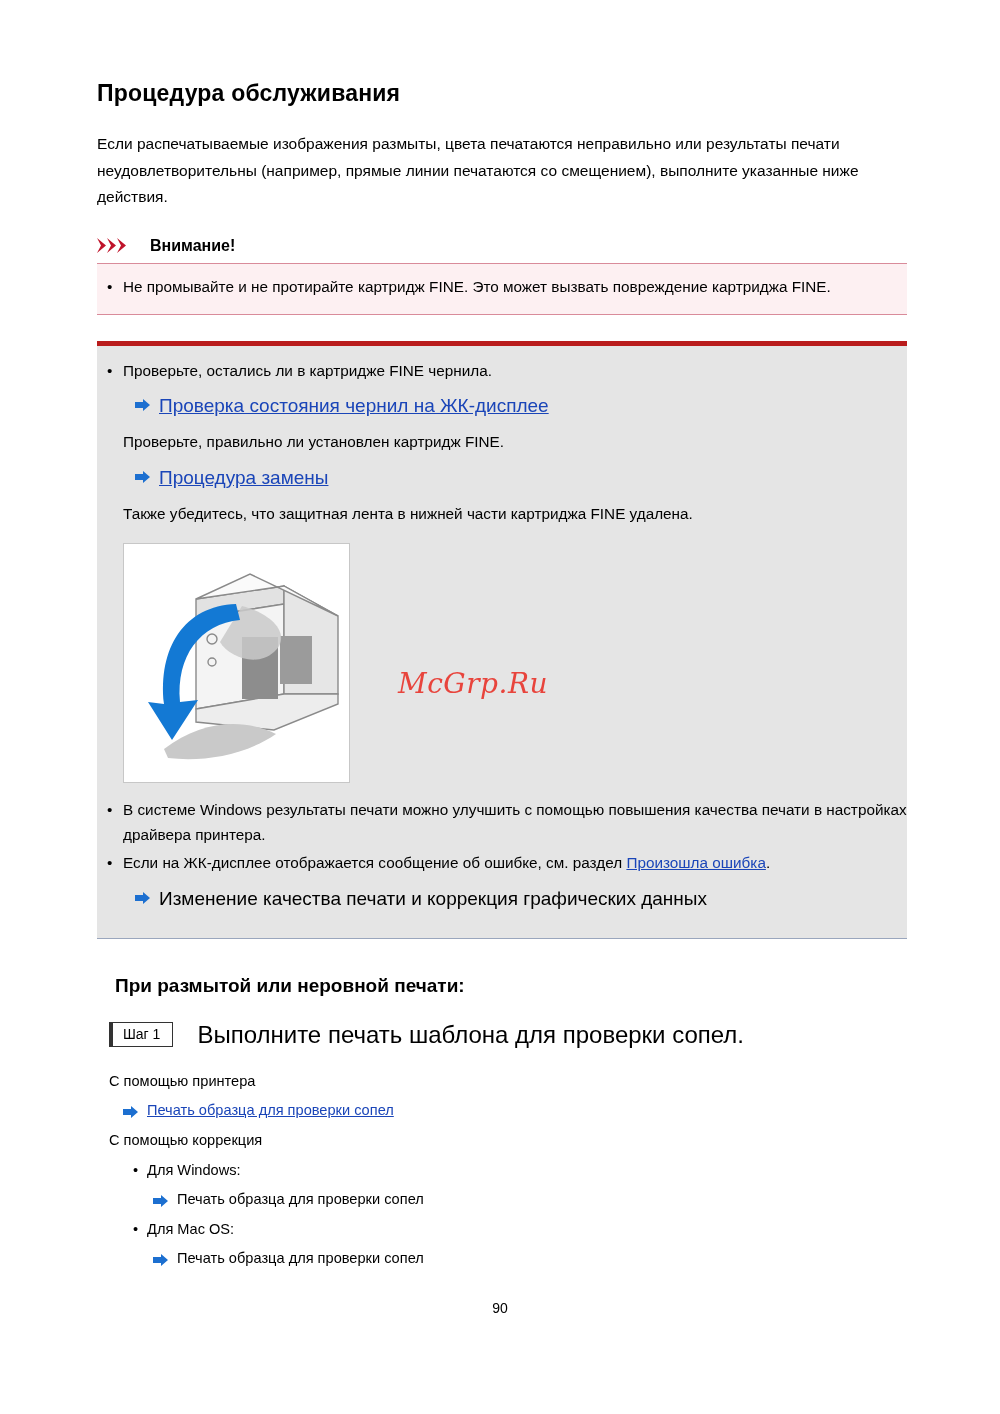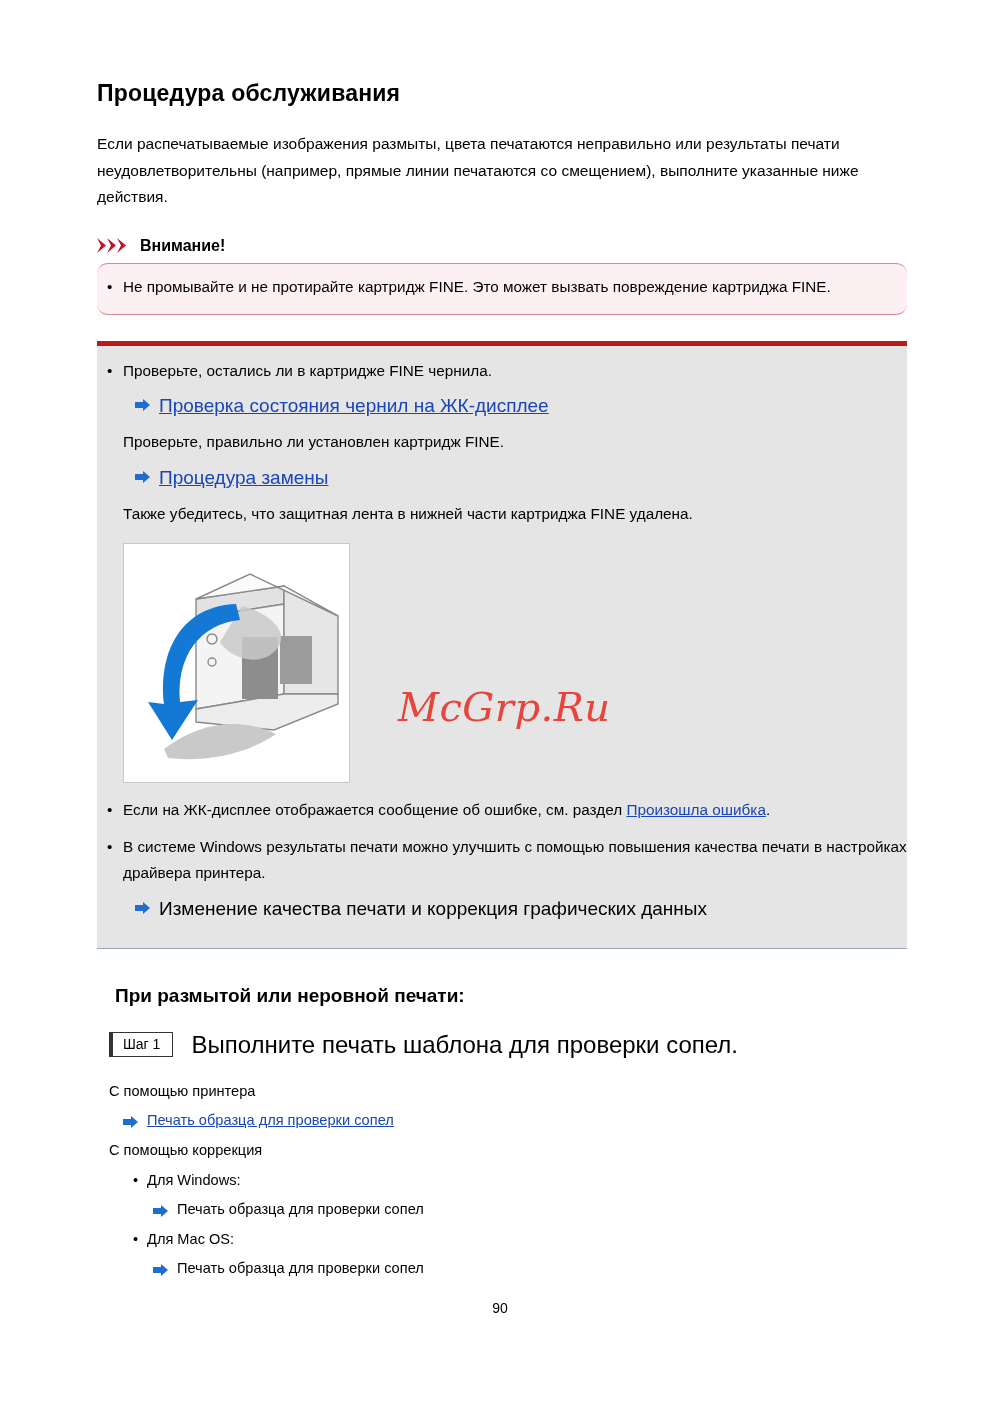--- a/index.html
+++ b/index.html
@@ -36,39 +36,38 @@
   }
   p.intro {
     font-size: 15.5px;
     line-height: 1.72;
     margin: 0 0 26px 0;
   }
   
   .callout-head {
     display: flex;
     align-items: center;
-    gap: 9px;
+    gap: 19px;
     margin: 0 0 8px 0;
   }
   .chev {
     display: inline-block;
     line-height: 0;
   }
   .chev svg { display: block; }
   .callout-head .label {
     font-size: 16px;
     font-weight: bold;
   }
   .warn-box {
     background: #fdf0f2;
     border-top: 1px solid #d98b9a;
     border-bottom: 1px solid #d98b9a;
     padding: 10px 0 12px 0;
     margin: 0 0 26px 0;
-    border-radius: 11px;
   }
   .note-box {
     background: #e5e5e5;
     border-top: 5px solid #b91c1c;
     border-bottom: 1px solid #9aa6bd;
     padding: 12px 0 16px 0;
     margin: 0 0 30px 0;
   }
   ul.bul {
     list-style: none;
@@ -118,36 +117,36 @@
     left: 0; top: 0;
     width: 225px;
     height: 238px;
     border: 1px solid #c7c7c7;
     background: #ffffff;
     overflow: hidden;
   }
   .watermark {
     position: absolute;
     left: 275px;
-    top: 141px;
+    top: 124px;
     font-family: "DejaVu Serif", serif;
-    font-size: 40px;
+    font-size: 28px;
     color: #e8443c;
     font-style: italic;
     letter-spacing: 0.5px;
   }
   h2.section {
     font-size: 19px;
     font-weight: bold;
     margin: 36px 0 24px 18px;
   }
   .step-row {
     display: flex;
     align-items: center;
-    gap: 18px;
+    gap: 24px;
     margin: 0 0 20px 12px;
   }
   .step-badge {
     display: inline-flex;
     align-items: center;
     border: 1px solid #333;
     border-left: 4px solid #333;
     padding: 3px 12px 4px 10px;
     font-size: 14px;
     background: #fff;
@@ -273,24 +272,24 @@
             <path d="M118,62 C150,70 168,92 150,108 C132,124 104,112 96,98" fill="#c9c9c9" opacity="0.85"></path>
             <path d="M40,205 C78,176 120,174 152,190 C120,212 78,218 44,214 Z" fill="#c9c9c9"></path>
 
             <path d="M112,60 C60,62 34,104 40,160 L24,158 L48,196 L74,156 L56,158 C52,112 76,80 116,76 Z" fill="#1379d4"></path>
           </svg>
         </div>
         <div class="watermark">McGrp.Ru</div>
       </div>
 
       <ul class="bul">
+        <li style="margin-top:12px;">В системе Windows результаты печати можно улучшить с помощью повышения качества печати в настройках драйвера принтера.</li>
         <li>
           <span>Если на ЖК-дисплее отображается сообщение об ошибке, см. раздел </span><a class="link" href="#">Произошла ошибка</a><span>.</span>
         </li>
-        <li style="margin-top:12px;">В системе Windows результаты печати можно улучшить с помощью повышения качества печати в настройках драйвера принтера.</li>
       </ul>
 
       <div class="arrowline">
         <span class="arrow-ico">
           <svg width="15" height="12" viewBox="0 0 15 12">
             <polygon points="0,3 8,3 8,0 15,6 8,12 8,9 0,9" fill="#1c6fd0"></polygon>
           </svg>
         </span>
         <span>Изменение качества печати и коррекция графических данных</span>
       </div>

